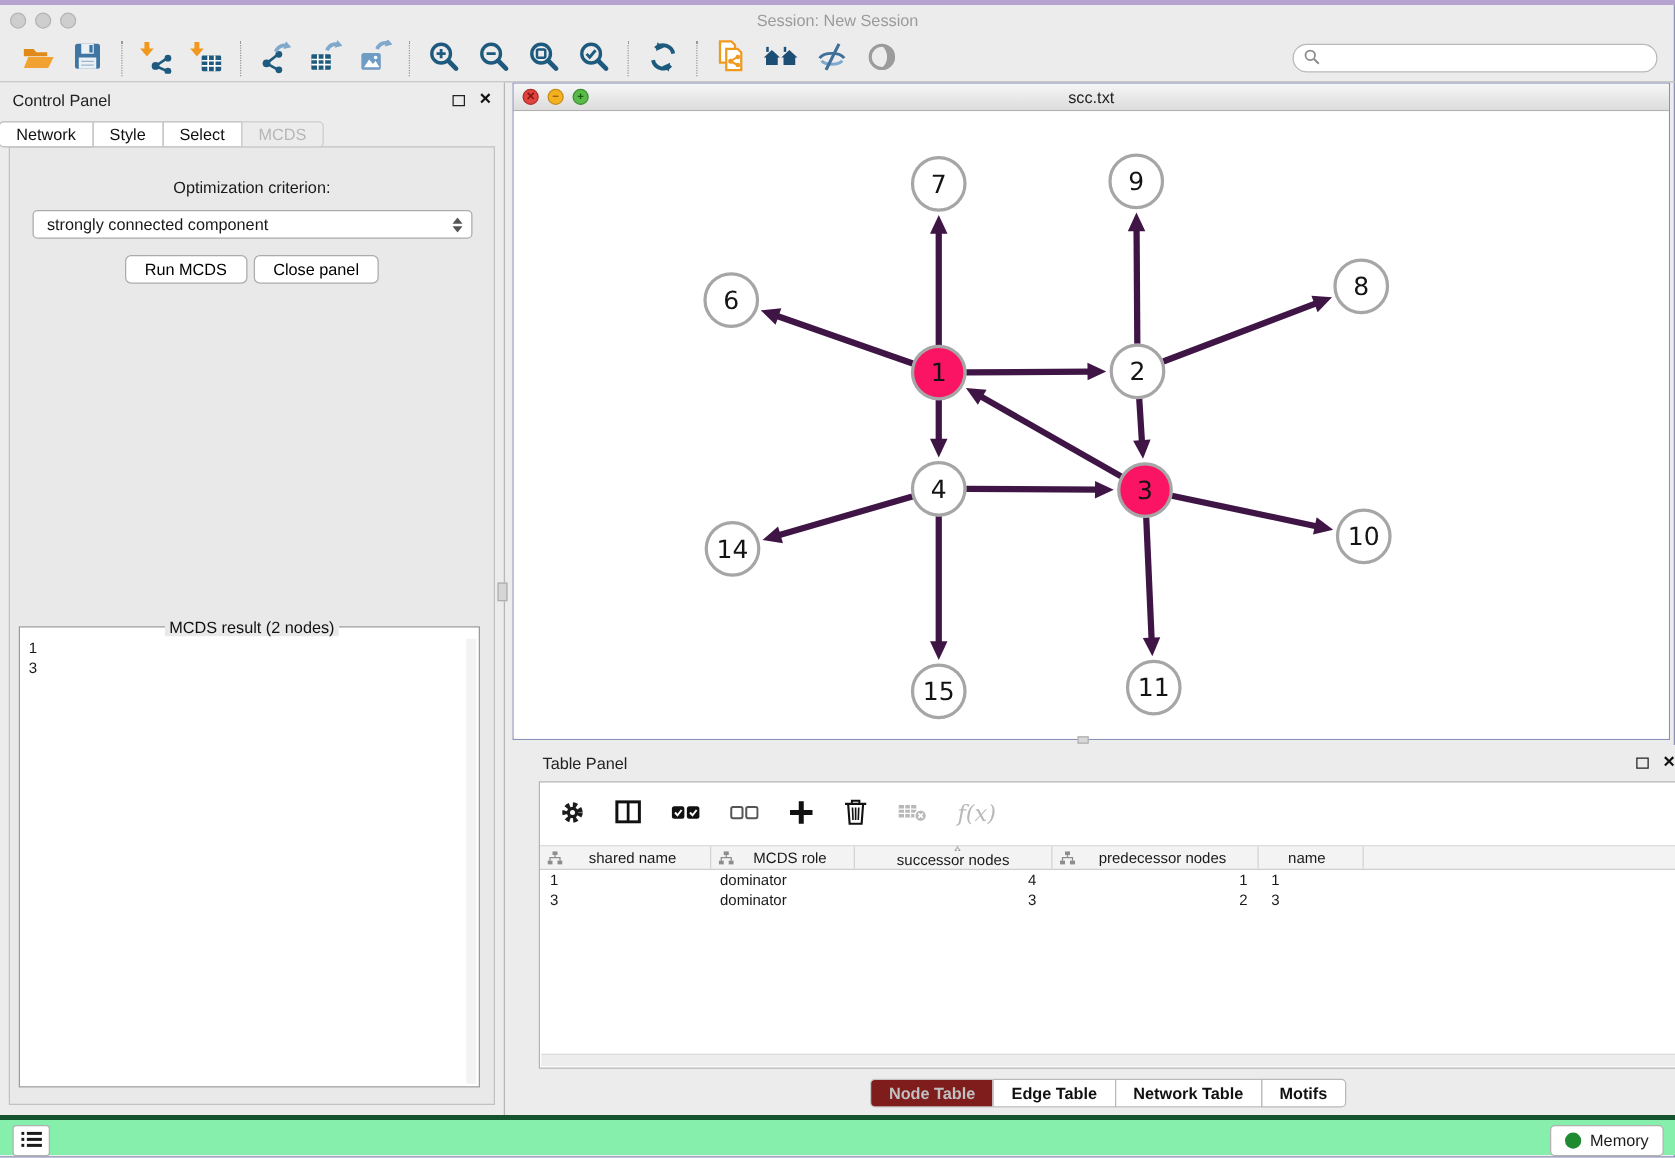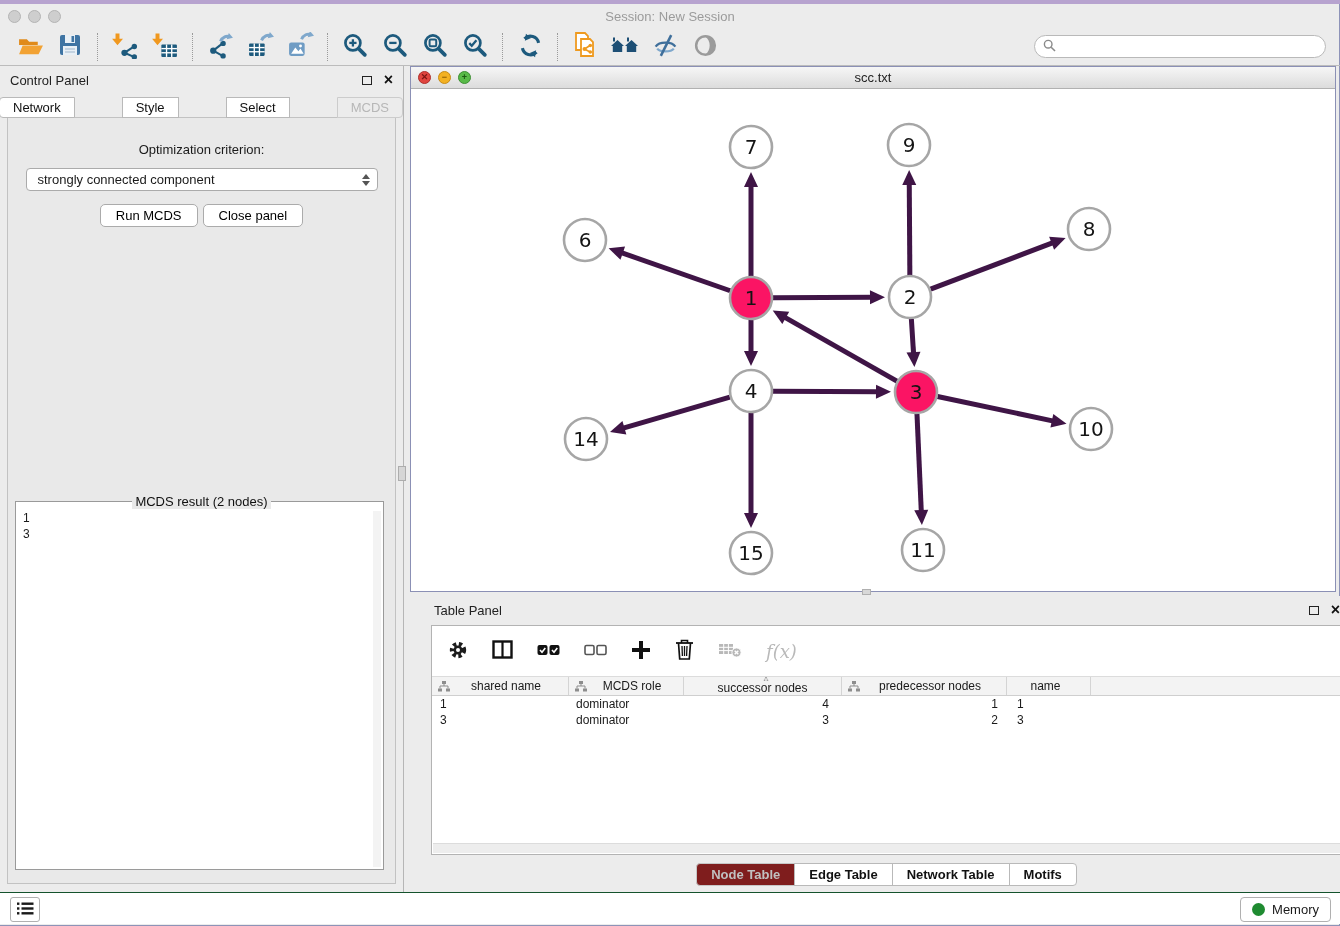--- a/index.html
+++ b/index.html
@@ -24,21 +24,21 @@
                   border:1px solid #b9b9b9; border-radius:12px; display:flex; align-items:center; padding:0 8px; gap:6px; }
   .search-field input { border:none; outline:none; flex:1; font-size:13px; font-family:"Liberation Sans",sans-serif; background:transparent; }
 
   
   .control-panel { position:absolute; left:0; top:66px; width:404px; height:826px; background:#ececec;
                    border-right:1px solid #b6b6b6; }
   .panel-header { height:28px; display:flex; align-items:center; padding:0 10px; font-size:13px; color:#222; }
   .panel-header .spacer { flex:1; }
   .float-icon { width:10px; height:9px; border:1.6px solid #222; margin-right:12px; }
   .close-x { font-weight:900; font-size:16px; color:#111; line-height:1; }
-  .cp-tabs { position:absolute; top:31px; left:0; right:0; display:flex; justify-content:space-between; z-index:3; }
+  .cp-tabs { position:absolute; top:31px; left:0; right:0; display:flex; justify-content:flex-start; z-index:3; }
   .seg-tab { background:#fff; border:1px solid #b9b9b9; margin-left:-1px; padding:2px 13px; font-size:13px; color:#111; }
   .seg-tab.first { border-radius:4px 0 0 4px; }
   .seg-tab.last { border-radius:0 4px 4px 0; }
   .seg-tab.selected { background:#ececec; color:#b7b7b7; border-color:#cccccc; }
   .cp-box { position:absolute; top:51px; left:7px; right:7px; bottom:8px; border:1px solid #c2c2c2; background:#e9e9e9; }
   .opt-label { margin-top:24px; text-align:center; font-size:13px; }
   .select-box { margin:11px auto 0; width:352px; height:23px; background:#fff; border:1px solid #ababab; border-radius:4px;
                 display:flex; align-items:center; padding:0 7px 0 11px; font-size:13px; }
   .stepper { margin-left:auto; display:flex; flex-direction:column; gap:2px; align-items:center; }
   .tri-up { width:0; height:0; border-left:4px solid transparent; border-right:4px solid transparent; border-bottom:5px solid #555; }
@@ -82,21 +82,21 @@
   .c1 { width:115px; padding-left:7px; }
   .c2 { width:158px; text-align:right; padding-right:13px;flex-direction:column; }
   .c3 { width:165px; text-align:right; padding-right:9px; }
   .c4 { width:84px; padding-left:10px; }
   .tp-hscroll { position:absolute; left:1px; right:1px; bottom:1px; height:10px; background:#ededed; border-top:1px solid #dcdcdc; }
   .tp-tabs { position:absolute; left:0; right:0; top:267px; display:flex; justify-content:center; }
   .tp-tabs .seg-tab { font-weight:bold; padding:3px 14px; }
   .tp-tabs .seg-tab.selected { background:#7f1d1d; color:#c0c0c0; border-color:#c6c6c6; }
 
   
-  .statusbar { position:absolute; left:0; top:892px; right:0; height:32px; border-top:1px solid #14532d; background:#ffffff; }
+  .statusbar { position:absolute; left:0; top:892px; right:0; height:32px; border-top:4px solid #14532d; background:#86efac; }
   .list-btn { position:absolute; left:10px; top:4px; width:30px; height:25px; background:#fff; border:1px solid #b0b0b0;
               border-radius:3px; display:flex; align-items:center; justify-content:center; }
   .memory-btn { position:absolute; right:9px; top:4px; height:25px; background:#fff; border:1px solid #b0b0b0; border-radius:4px;
                 display:flex; align-items:center; gap:7px; padding:0 11px; font-size:13px; font-family:"Liberation Sans",sans-serif; }
   .green-dot { width:13px; height:13px; border-radius:50%; background:#1f8b31; }
 </style>
 </head>
 <body>
 
 <div class="app">

